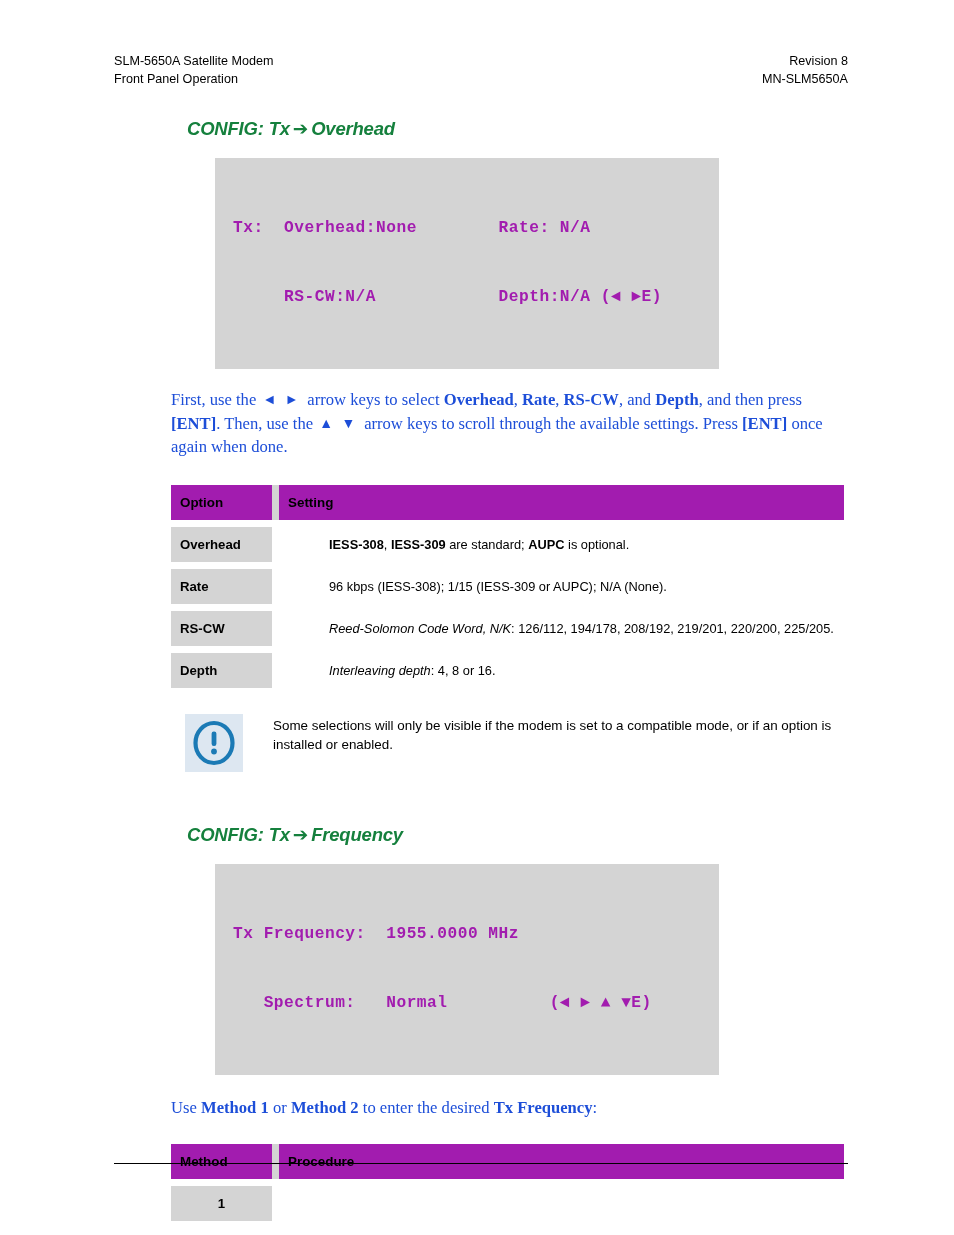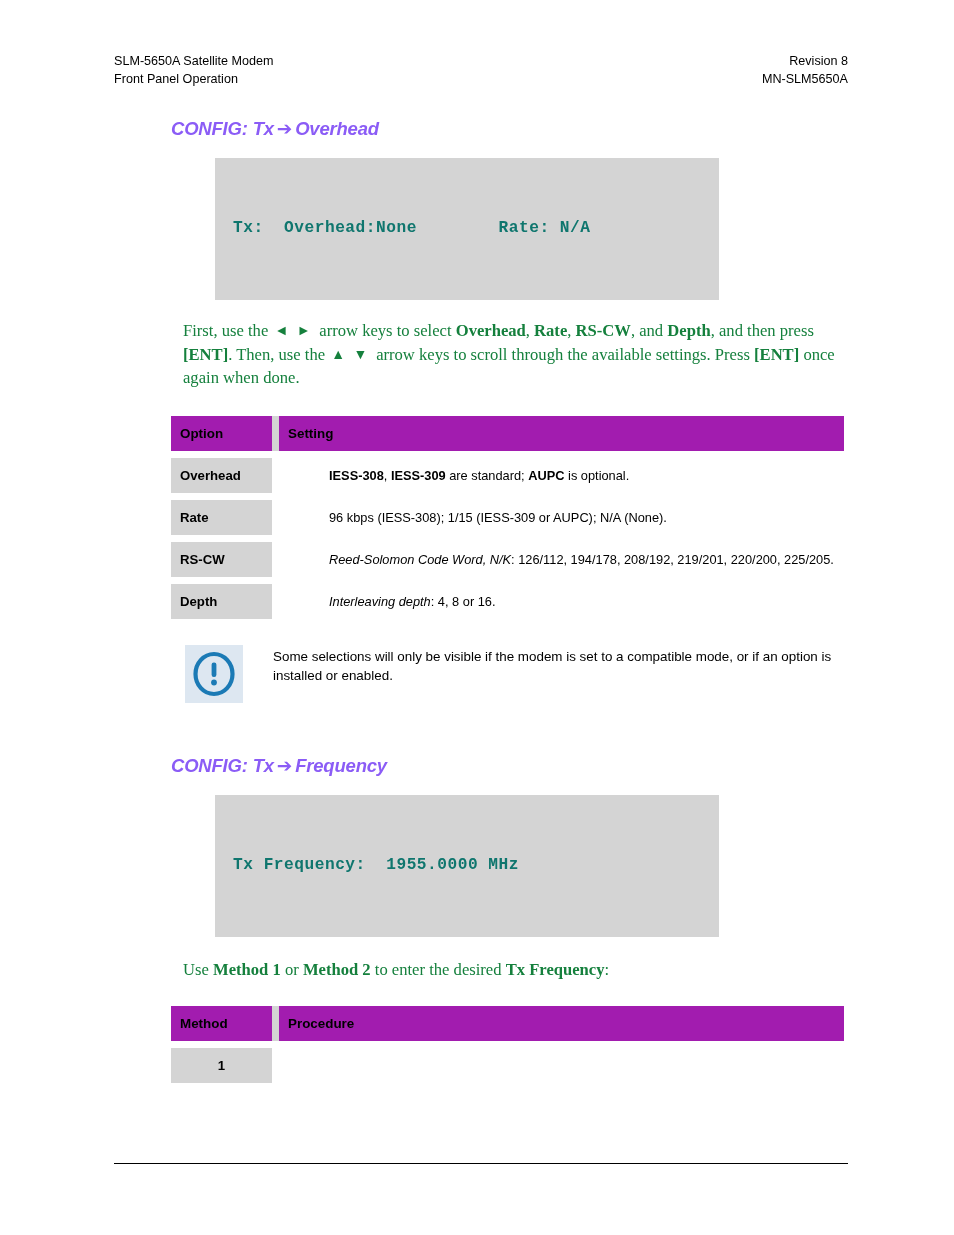--- a/index.html
+++ b/index.html
@@ -46,55 +46,55 @@
     top: 118px;
     width: 677px;
   }
 
   h2.section {
     font-family: "Liberation Sans", "DejaVu Sans", sans-serif;
     font-style: italic;
     font-weight: bold;
     font-size: 18.5px;
     letter-spacing: -0.2px;
-    margin: 0 0 18px 0;
+    margin: 0 0 18px 16px;
     padding: 0;
-    color: #8b5cf6;
+    color: #15803d;
   }
   h2.section .arrow {
     font-style: normal;
     font-weight: bold;
     padding: 0 3px;
   }
 
   
   .lcd {
     background: #d4d4d4;
     margin: 0 0 0 44px;
     width: 504px;
     padding: 13px 0 14px 0;
     font-family: "Liberation Mono", "DejaVu Sans Mono", monospace;
     font-size: 16.2px;
     font-weight: bold;
     line-height: 23px;
     letter-spacing: 0.5px;
     white-space: pre;
-    color: #0f766e;
+    color: #a21caf;
   }
   .lcd .ln { display: block; padding-left: 18px; }
 
   
   p.body {
     font-family: "Liberation Serif", "DejaVu Serif", serif;
     font-size: 16.6px;
     line-height: 22.5px;
-    margin: 12px;
+    margin: 0;
     padding: 0;
     text-align: left;
-    color: #15803d;
+    color: #1d4ed8;
   }
   p.body b { font-weight: bold; }
   .keys {
     font-size: 14px;
     letter-spacing: 2.5px;
     padding: 0 2px;
     position: relative;
     top: -1px;
   }
 
@@ -204,20 +204,21 @@
   </div>
 
   <div class="content">
 
     <h2 class="section">
       <span>CONFIG: Tx</span><span class="arrow">➔</span><span>Overhead</span>
     </h2>
 
     <div class="lcd">
       <span class="ln">Tx:  Overhead:None        Rate: N/A</span>
+      <span class="ln">     RS-CW:N/A            Depth:N/A (◄ ►E)</span>
     </div>
 
     <p class="body" style="margin-top:20px;"><span>First, use the</span> <span class="keys">◄ ►</span> <span>arrow keys to select</span> <b>Overhead</b><span>,</span> <b>Rate</b><span>,</span> <b>RS-CW</b><span>, and</span> <b>Depth</b><span>, and then press</span> <b>[ENT]</b><span>. Then, use the</span> <span class="keys">▲ ▼</span> <span>arrow keys to scroll through the available settings. Press</span> <b>[ENT]</b> <span>once again when done.</span></p>
 
     <table class="doc" style="margin-top:26px;">
       <tbody>
         <tr>
           <td class="hdr-cell col-opt">Option</td>
           <td class="hdr-gap"></td>
           <td class="hdr-cell">Setting</td>
@@ -279,20 +280,21 @@
       </div>
       <div class="note-text" style="width:575px;">Some selections will only be visible if the modem is set to a compatible mode, or if an option is installed or enabled.</div>
     </div>
 
     <h2 class="section" style="margin-top:52px;">
       <span>CONFIG: Tx</span><span class="arrow">➔</span><span>Frequency</span>
     </h2>
 
     <div class="lcd">
       <span class="ln">Tx Frequency:  1955.0000 MHz</span>
+      <span class="ln">   Spectrum:   Normal          (◄ ► ▲ ▼E)</span>
     </div>
 
 
     <p class="body" style="margin-top:22px;"><span>Use</span> <b>Method 1</b> <span>or</span> <b>Method 2</b> <span>to enter the desired</span> <b>Tx Frequency</b><span>:</span></p>
 
     <table class="doc" style="margin-top:25px;">
       <tbody>
         <tr>
           <td class="hdr-cell col-meth">Method</td>
           <td class="hdr-gap"></td>

